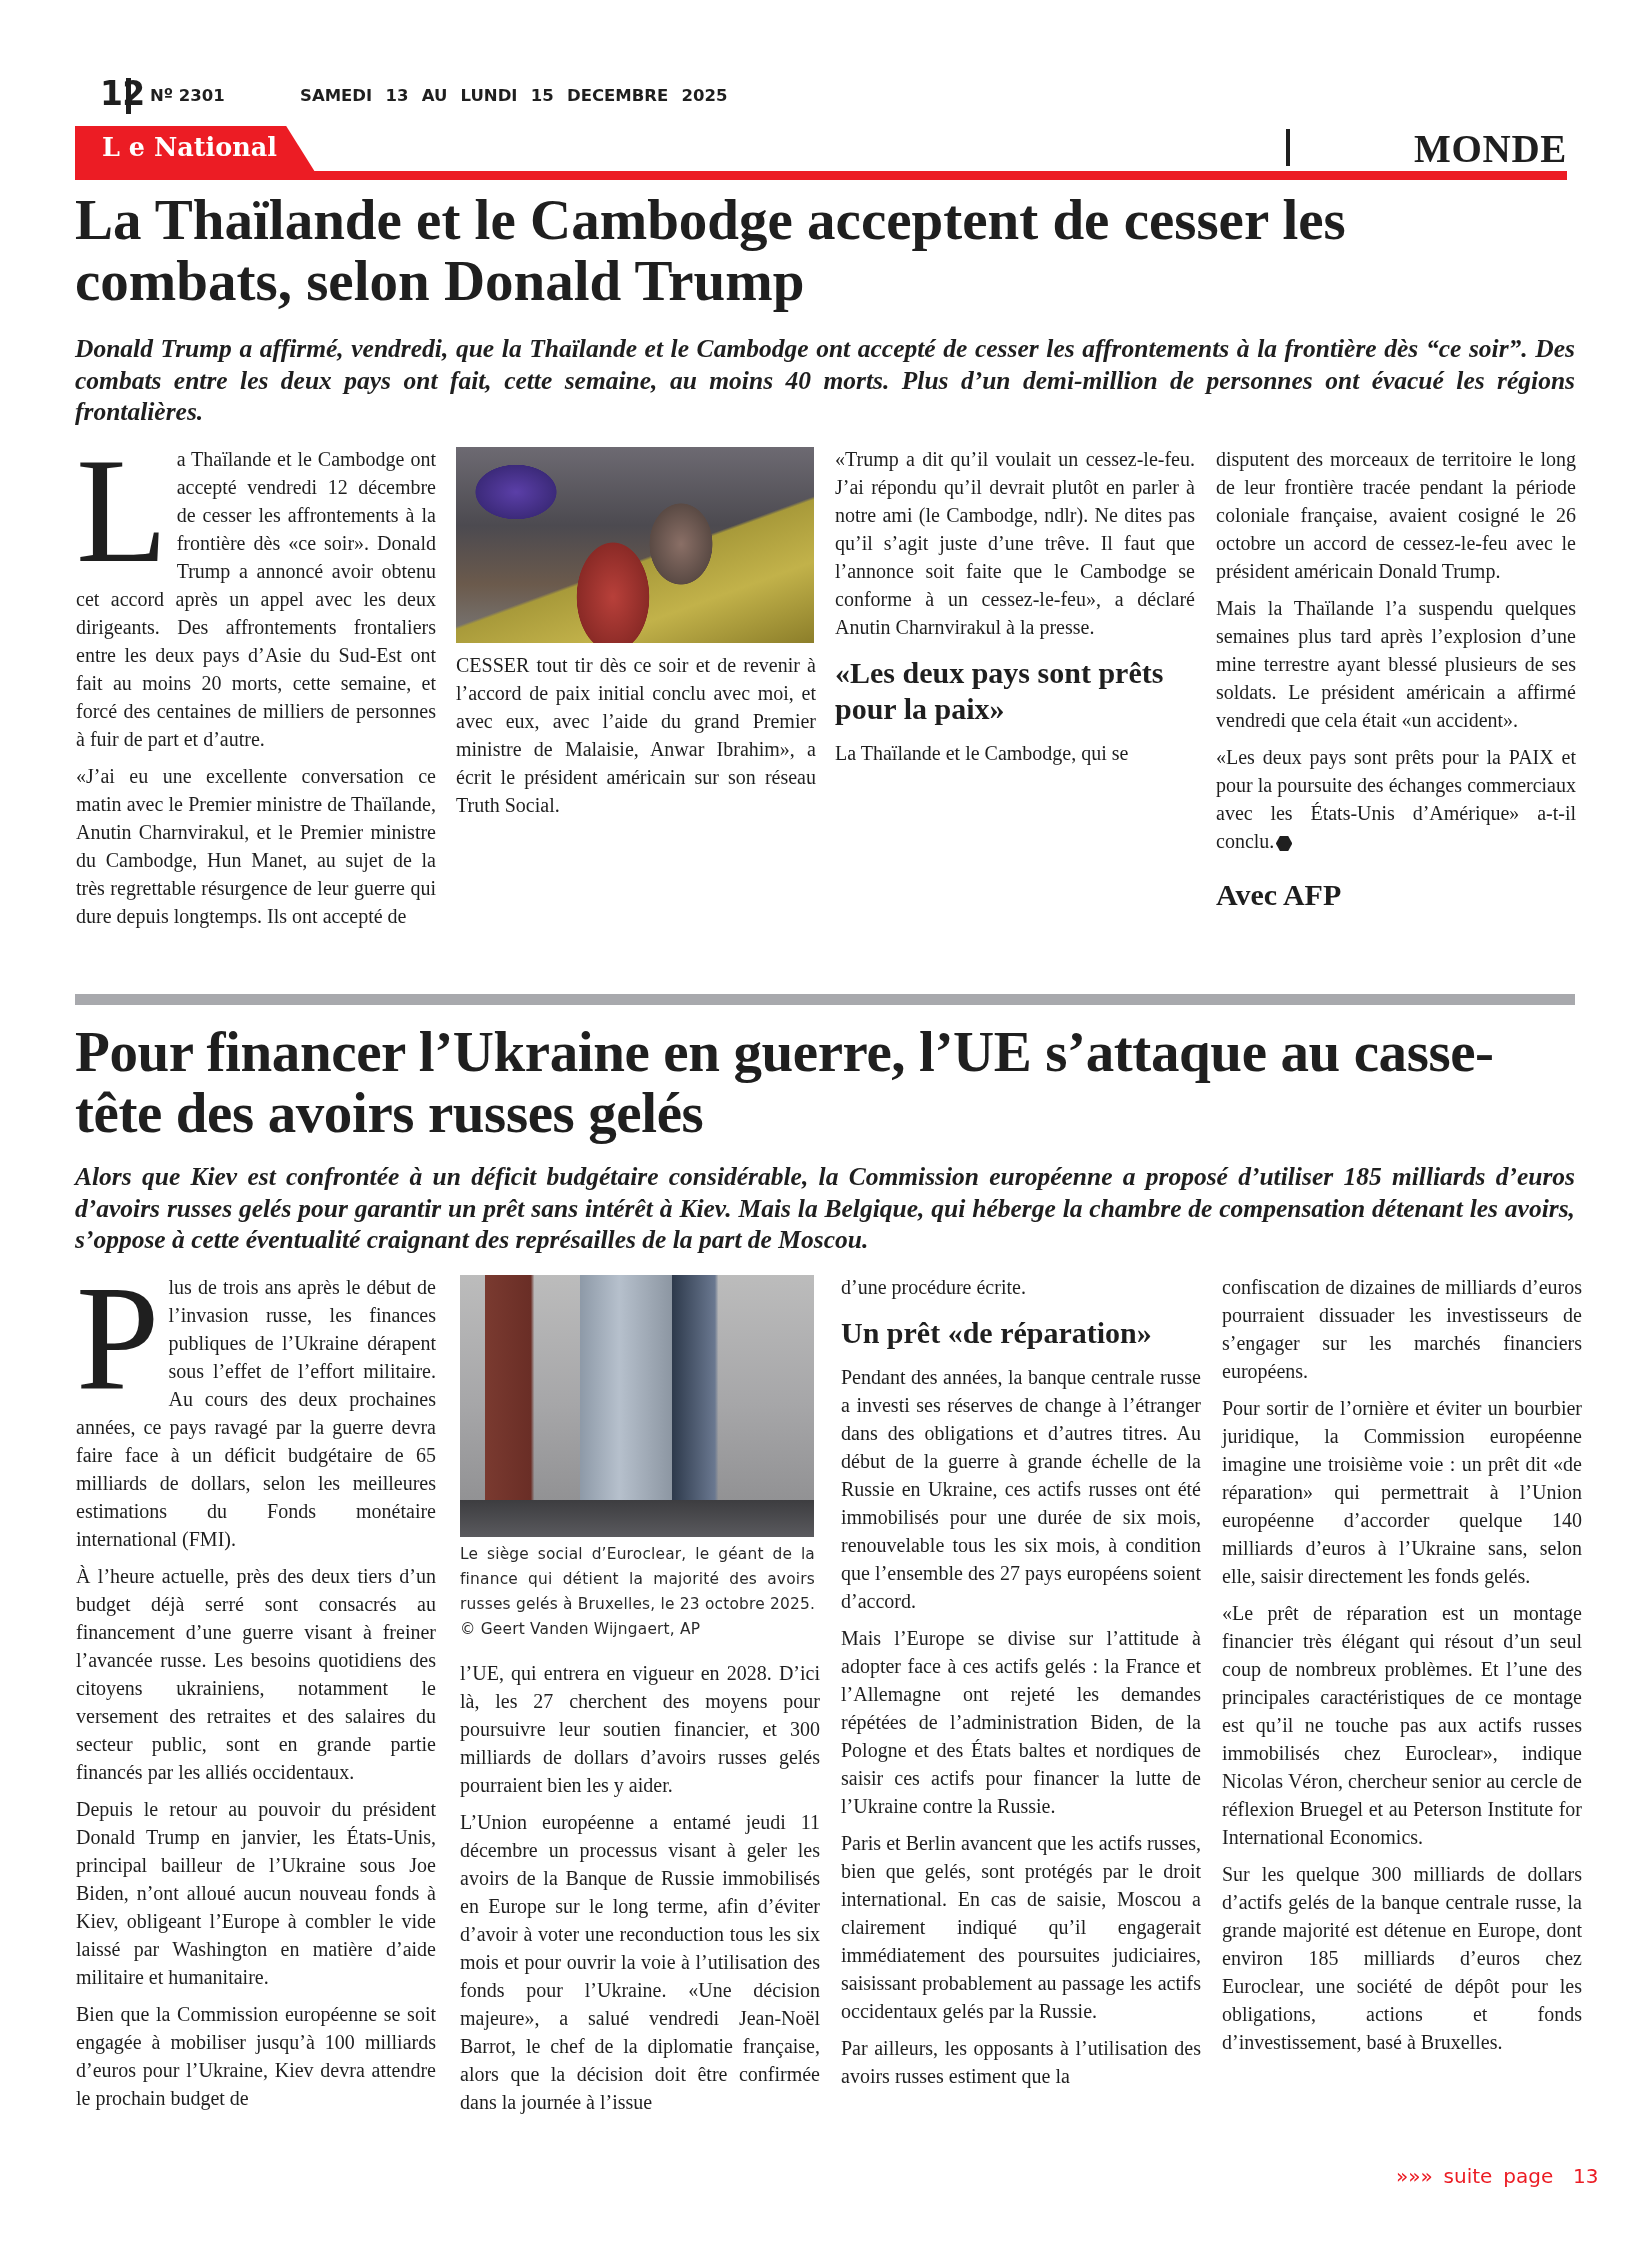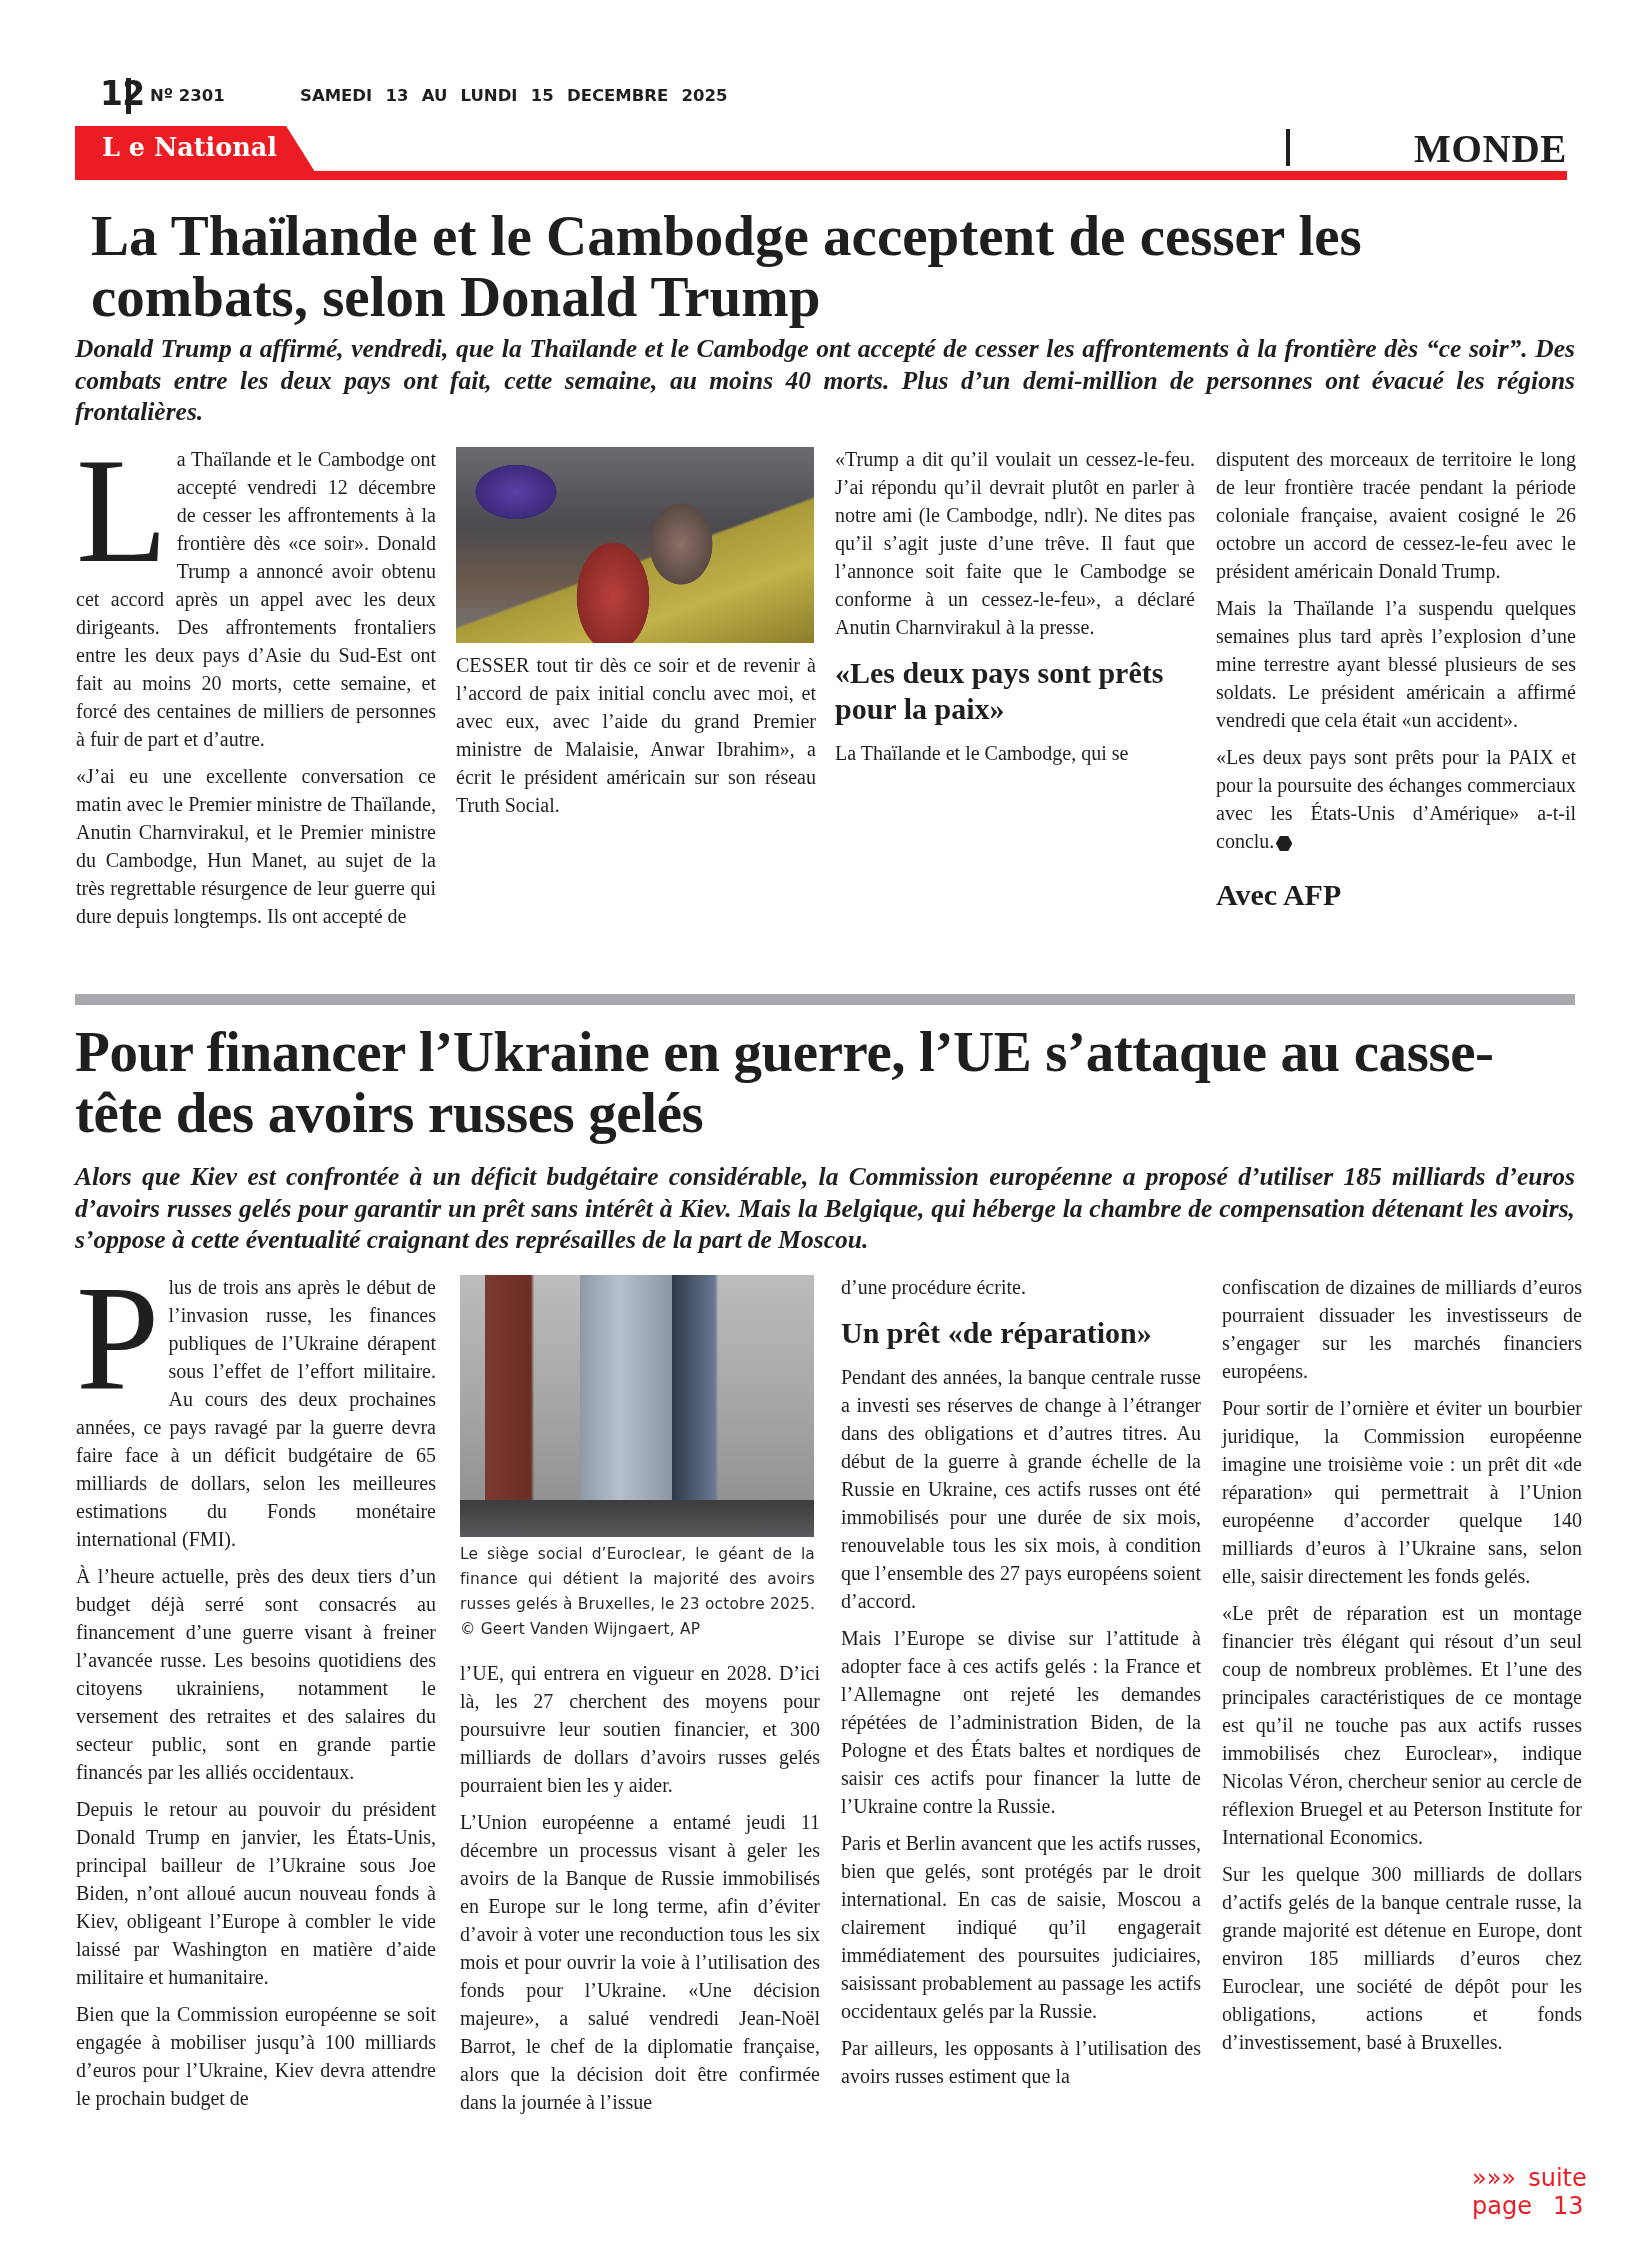--- a/index.html
+++ b/index.html
@@ -45,21 +45,21 @@
     background:
       linear-gradient(180deg, transparent 86%, #3d3d40 86%, #5a5a5e 100%),
       linear-gradient(90deg, transparent 34%, #8e9aa8 34%, #b6c0cc 45%, #8c96a2 60%, transparent 60%),
       linear-gradient(90deg, transparent 60%, #2e3a4c 60%, #6a7890 72%, transparent 73%),
       linear-gradient(90deg, transparent 7%, #7a3a30 7%, #6a2e26 20%, transparent 21%),
       linear-gradient(180deg, #bcbcbc 0%, #a6a6a8 50%, #8a8a8c 100%); }
   .caption { position:absolute; font-size:18px; line-height:25.5px; text-align:justify; }
   #caption2 { left:460px; top:1542px; width:355px; font-family:"DejaVu Sans",sans-serif; font-size:15.4px; line-height:25px; letter-spacing:0.2px; color:#2a2a2a; }
 
   #divider { position:absolute; left:75px; top:994px; width:1500px; height:10.5px; background:#a8a9ad; }
-  #suite { position:absolute; left:1472px; top:2164px; color:#ec1c24; font-family:"DejaVu Sans",sans-serif; font-size:24px; word-spacing:4.5px; }
+  #suite { position:absolute; left:1396px; top:2164px; color:#ec1c24; font-family:"DejaVu Sans",sans-serif; font-size:20px; word-spacing:4.5px; }
   #suite .num { margin-left:9px; }
 </style>
 </head>
 <body>
 
 <div id="topbar">
   <span id="page-num">12</span>
   <span id="page-sep"></span>
   <span id="issue">Nº 2301</span>
   <span id="date">SAMEDI 13 AU LUNDI 15 DECEMBRE 2025</span>
@@ -67,21 +67,21 @@
 
 <div id="rubric">
   <div id="rubric-tab">
     <span>L e National</span>
   </div>
   <div id="rubric-line"></div>
   <div id="rubric-bar"></div>
   <span id="section-name">MONDE</span>
 </div>
 
-<h1 id="h1" class="headline" style="margin:16px">La Thaïlande et le Cambodge acceptent de cesser les combats, selon Donald Trump</h1>
+<h1 id="h1" class="headline" style="margin:0">La Thaïlande et le Cambodge acceptent de cesser les combats, selon Donald Trump</h1>
 <div id="chapo1" class="chapo">Donald Trump a affirmé, vendredi, que la Thaïlande et le Cambodge ont accepté de cesser les affrontements à la frontière dès “ce soir”. Des combats entre les deux pays ont fait, cette semaine, au moins 40 morts. Plus d’un demi-million de personnes ont évacué les régions frontalières.</div>
 
 <div class="col" style="left:76px; top:445px;">
   <p><span class="dropcap">L</span><span>a Thaïlande et le Cambodge ont accepté vendredi 12 décembre de cesser les affrontements à la frontière dès «ce soir». Donald Trump a annoncé avoir obtenu cet accord après un appel avec les deux dirigeants. Des affrontements frontaliers entre les deux pays d’Asie du Sud-Est ont fait au moins 20 morts, cette semaine, et forcé des centaines de milliers de personnes à fuir de part et d’autre.</span></p>
   <p>«J’ai eu une excellente conversation ce matin avec le Premier ministre de Thaïlande, Anutin Charnvirakul, et le Premier ministre du Cambodge, Hun Manet, au sujet de la très regrettable résurgence de leur guerre qui dure depuis longtemps. Ils ont accepté de</p>
 </div>
 
 <div id="photo1" class="photo" title="Personnes déplacées assises sur des nattes dans un abri"></div>
 <div class="col" style="left:456px; top:651px;">
   <p>CESSER tout tir dès ce soir et de revenir à l’accord de paix initial conclu avec moi, et avec eux, avec l’aide du grand Premier ministre de Malaisie, Anwar Ibrahim», a écrit le président américain sur son réseau Truth Social.</p>

